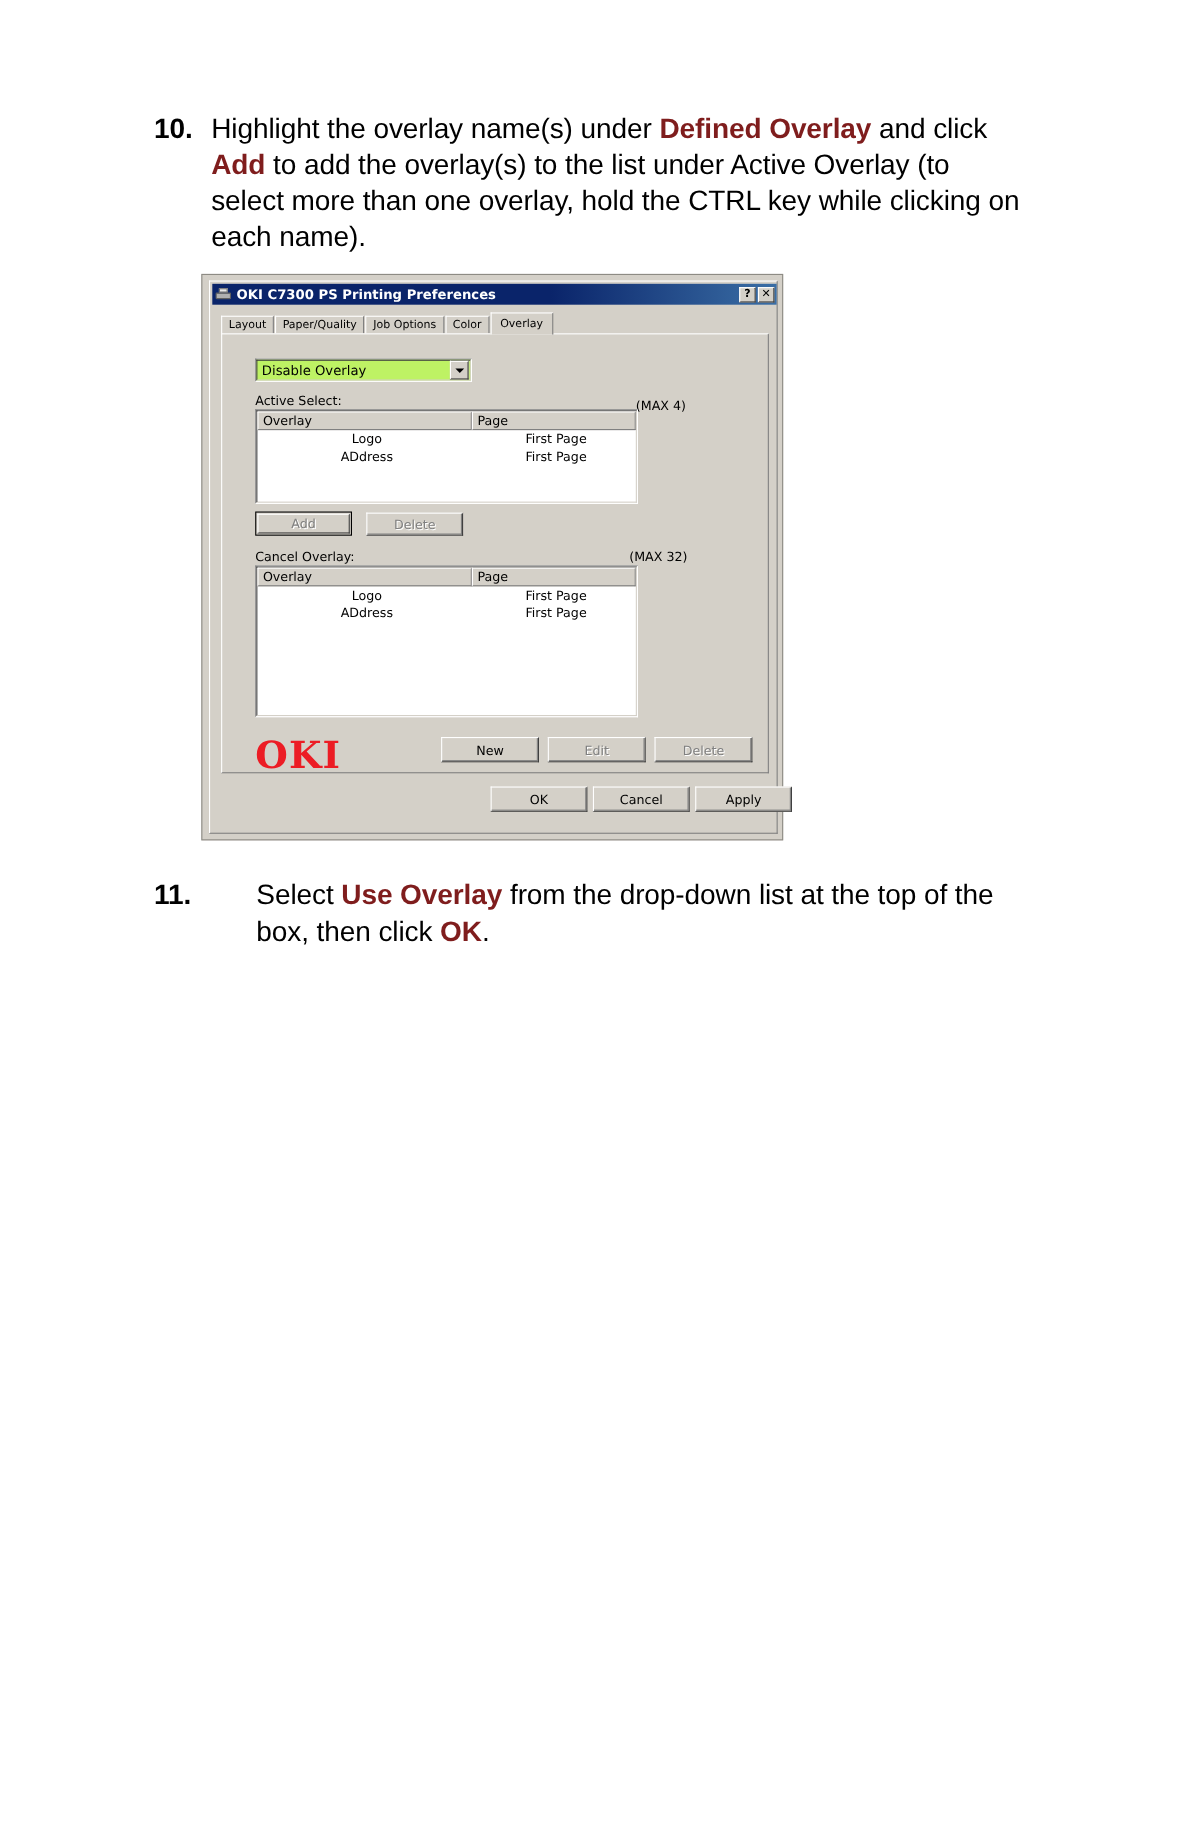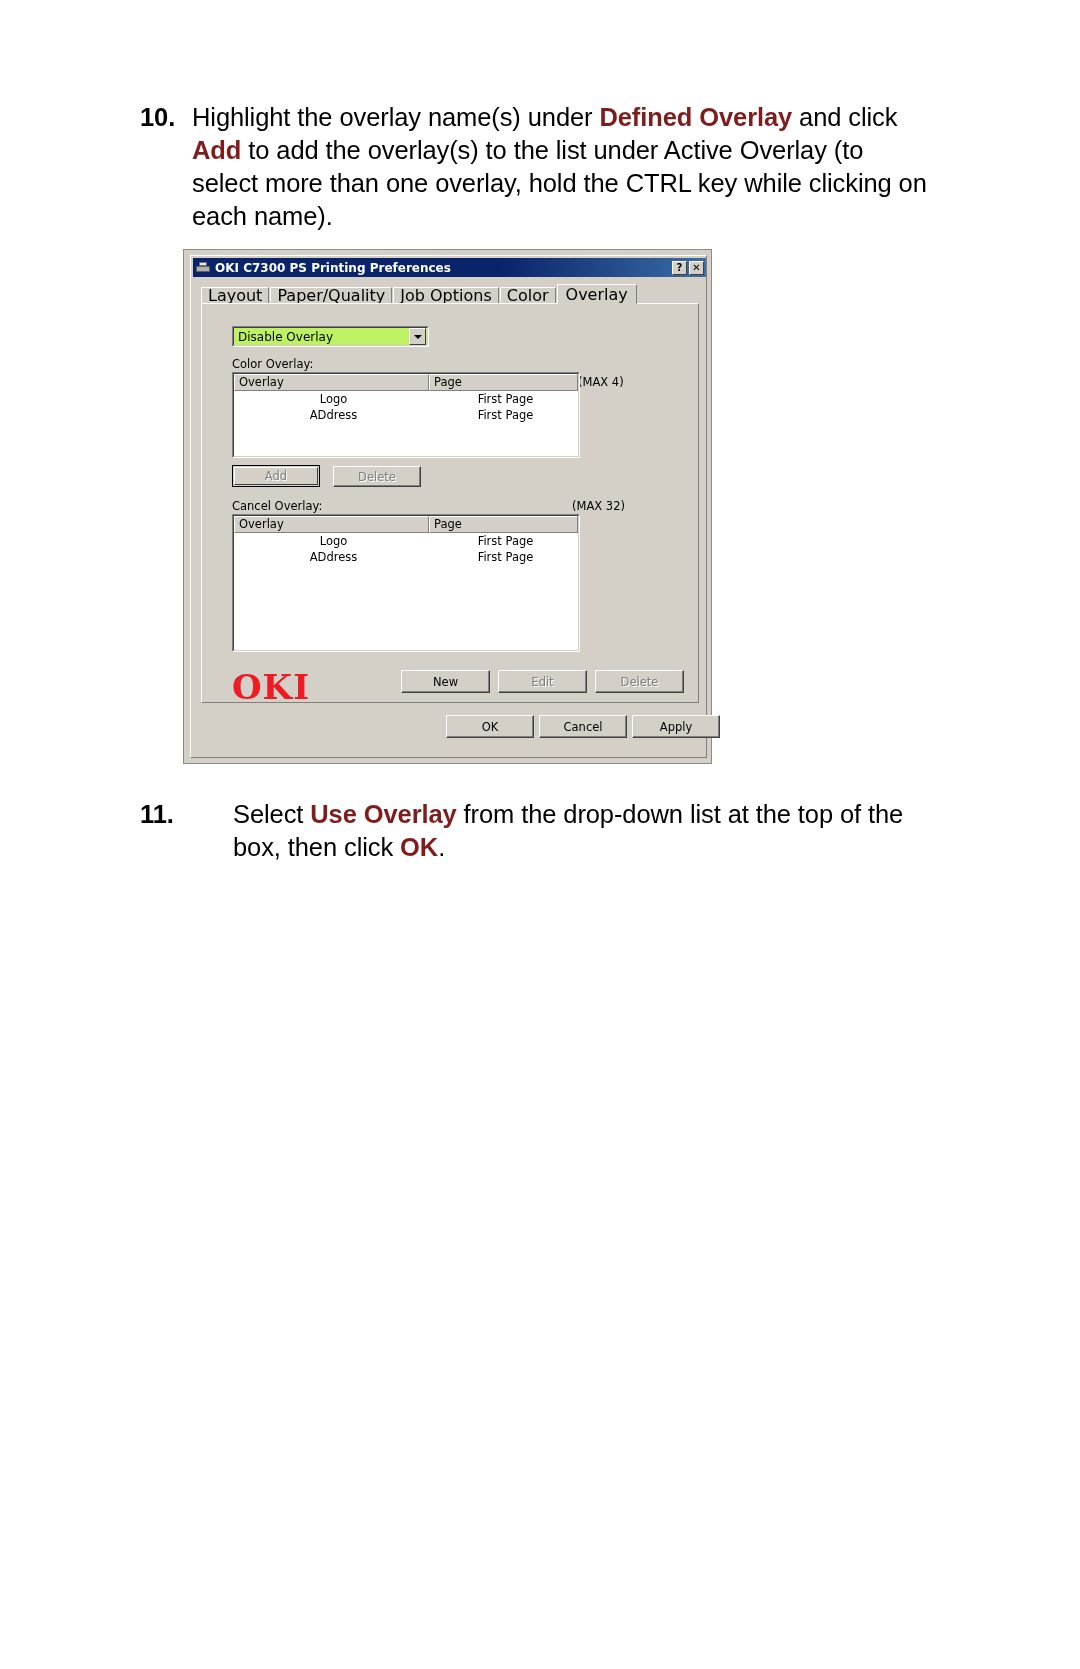--- a/index.html
+++ b/index.html
@@ -150,21 +150,21 @@
     align-items: flex-end;
   }
   .tab {
     height: 17px;
     padding: 0 6px;
     background: #d4d0c8;
     border-top: 1px solid #ffffff;
     border-left: 1px solid #ffffff;
     border-right: 1px solid #808080;
     line-height: 16px;
-    font-size: 16px;
+    font-size: 10px;
     box-sizing: border-box;
     margin-right: 1px;
     white-space: nowrap;
   }
   .tab.active {
     height: 20px;
     line-height: 19px;
     margin-top: -3px;
     border-top: 1px solid #ffffff;
     border-left: 1px solid #ffffff;
@@ -413,22 +413,22 @@
 
         <div class="combo">
           <div class="combo-inner">
             <span class="combo-text">Disable Overlay</span>
             <span class="combo-arrow">
                 <span class="arrow-down"></span>
               </span>
           </div>
         </div>
 
-        <div class="sec-label" style="left:30px; top:53px;">Color Overlay:</div>
-        <div class="sec-max" style="left:376px; top:71px;">(MAX 4)</div>
+        <div class="sec-label" style="left:30px; top:53px;">Active Select:</div>
+        <div class="sec-max" style="left:376px; top:58px;">(MAX 4)</div>
 
         <div class="listview" style="left:30px; top:68px; width:348px; height:86px;">
           <div class="listview-in">
             <div class="lv-head">
               <div class="lv-th c1">Overlay</div>
               <div class="lv-th c2">Page</div>
             </div>
             <div class="lv-row">
               <div class="lv-td c1">Logo</div>
               <div class="lv-td c2">First Page</div>

